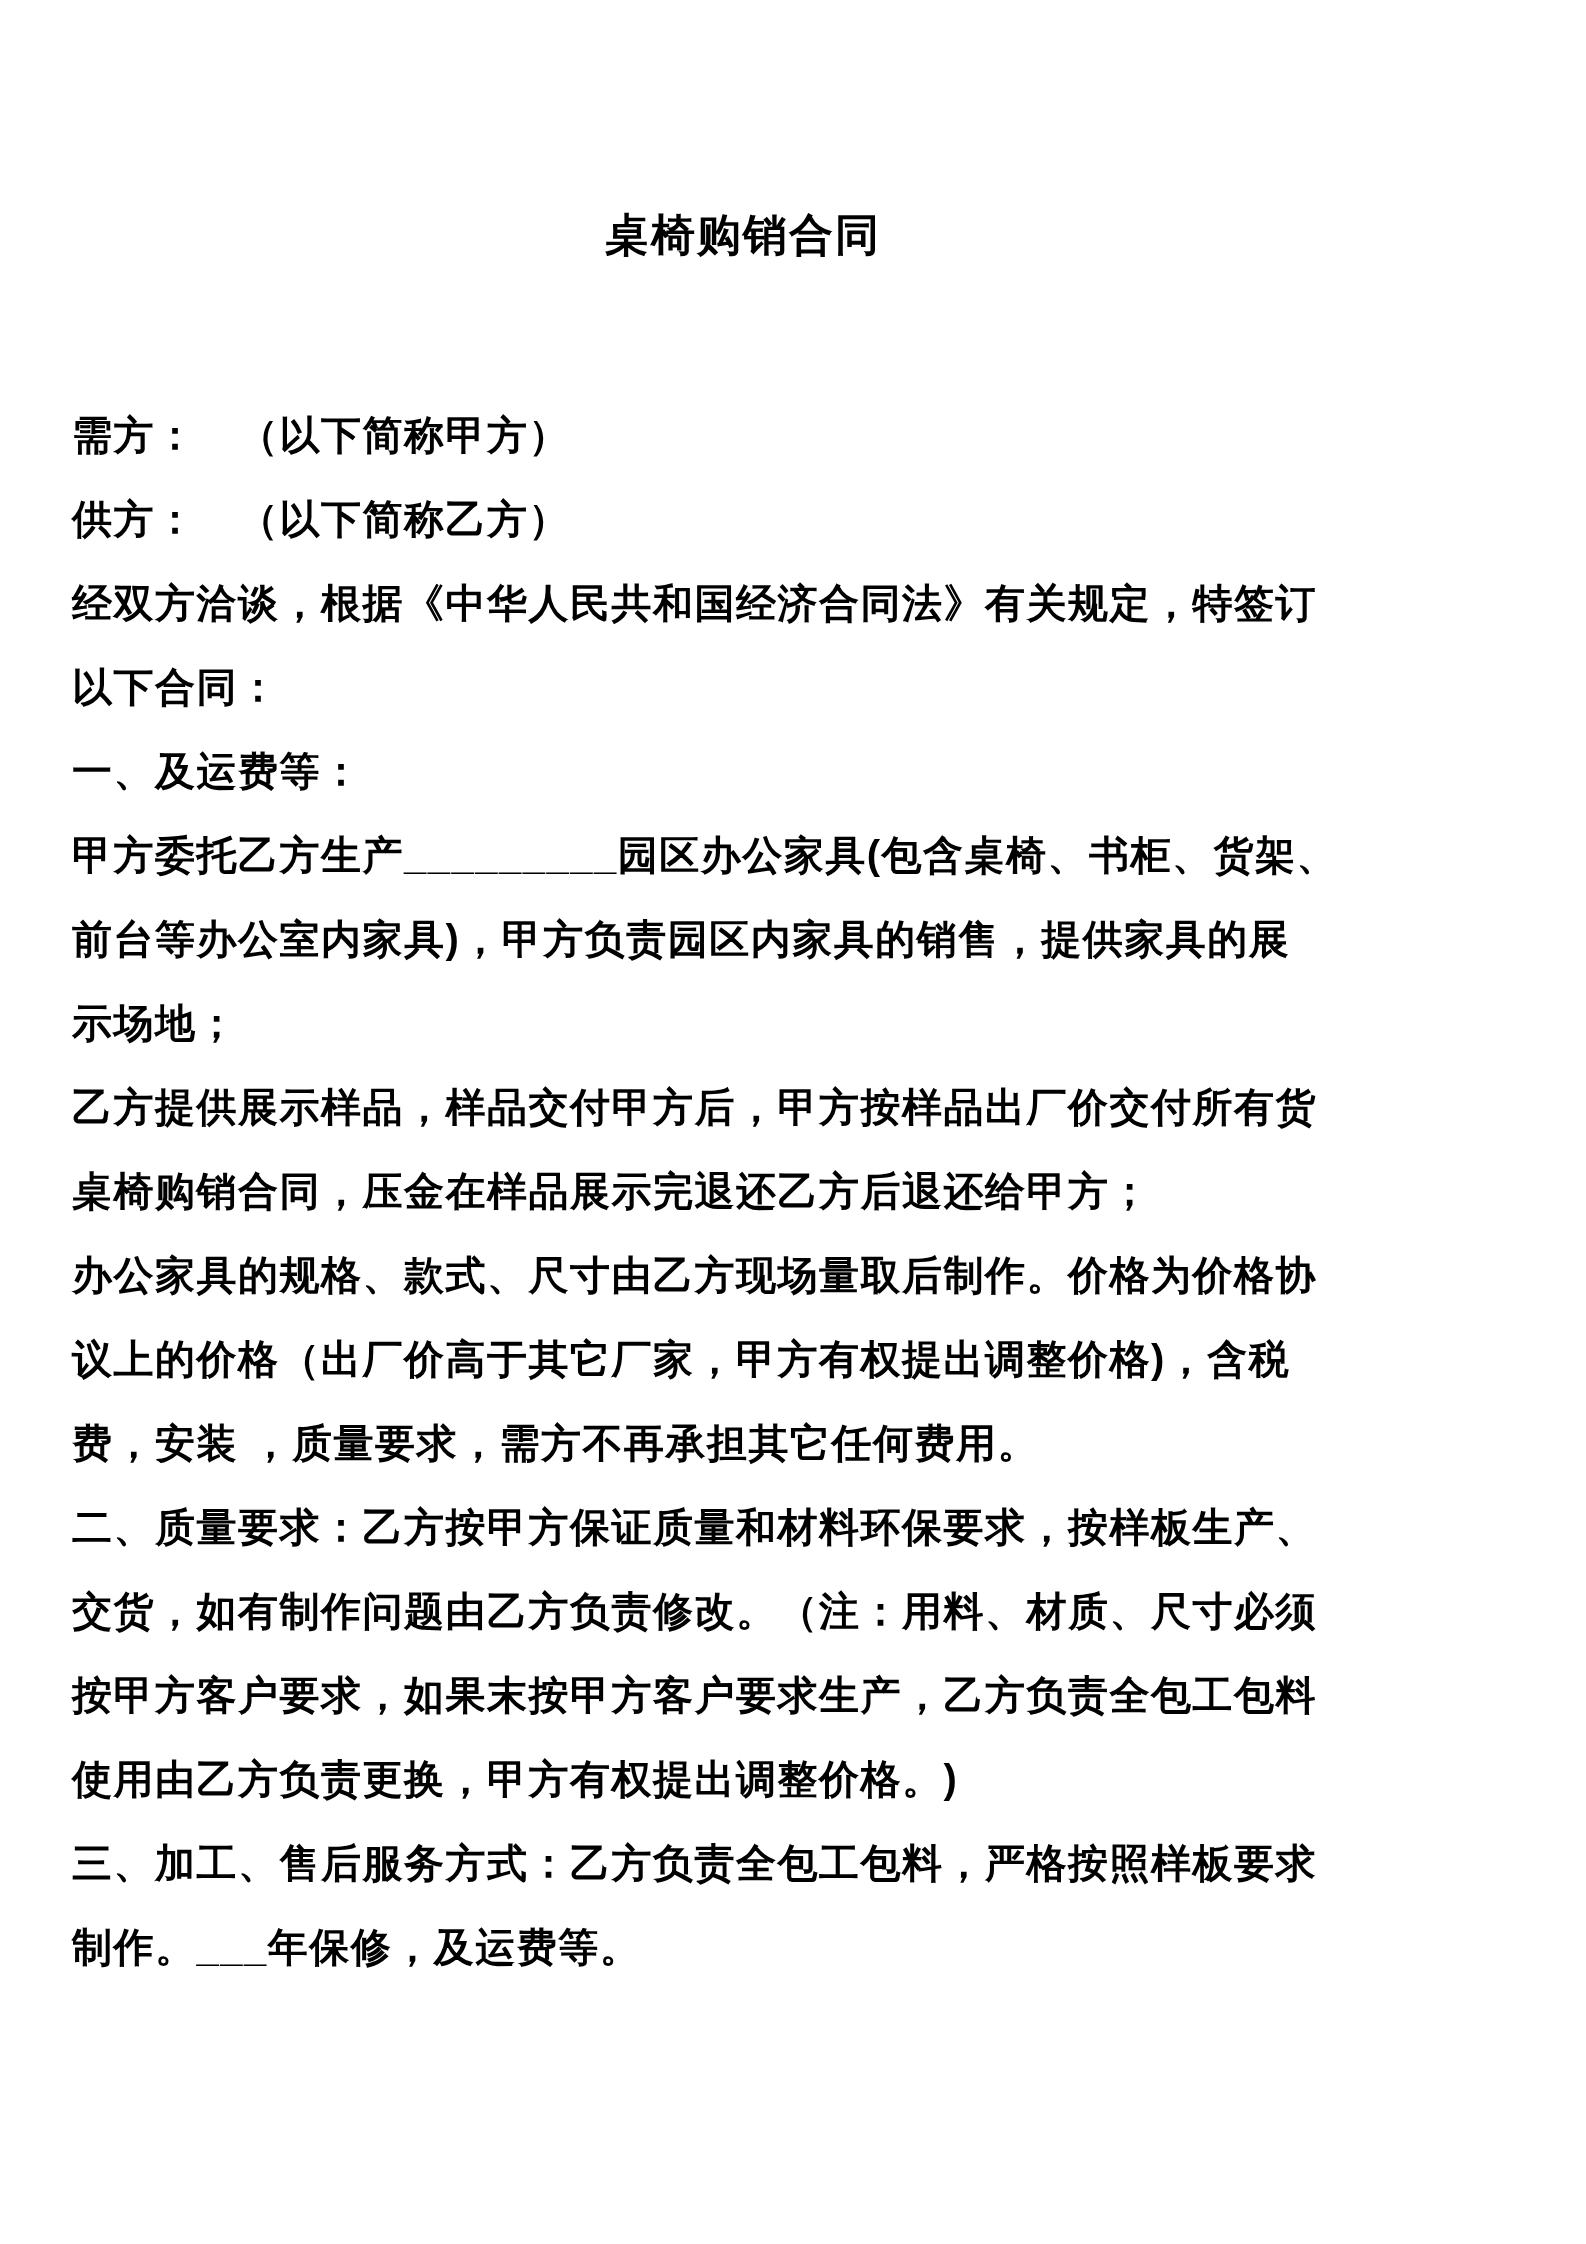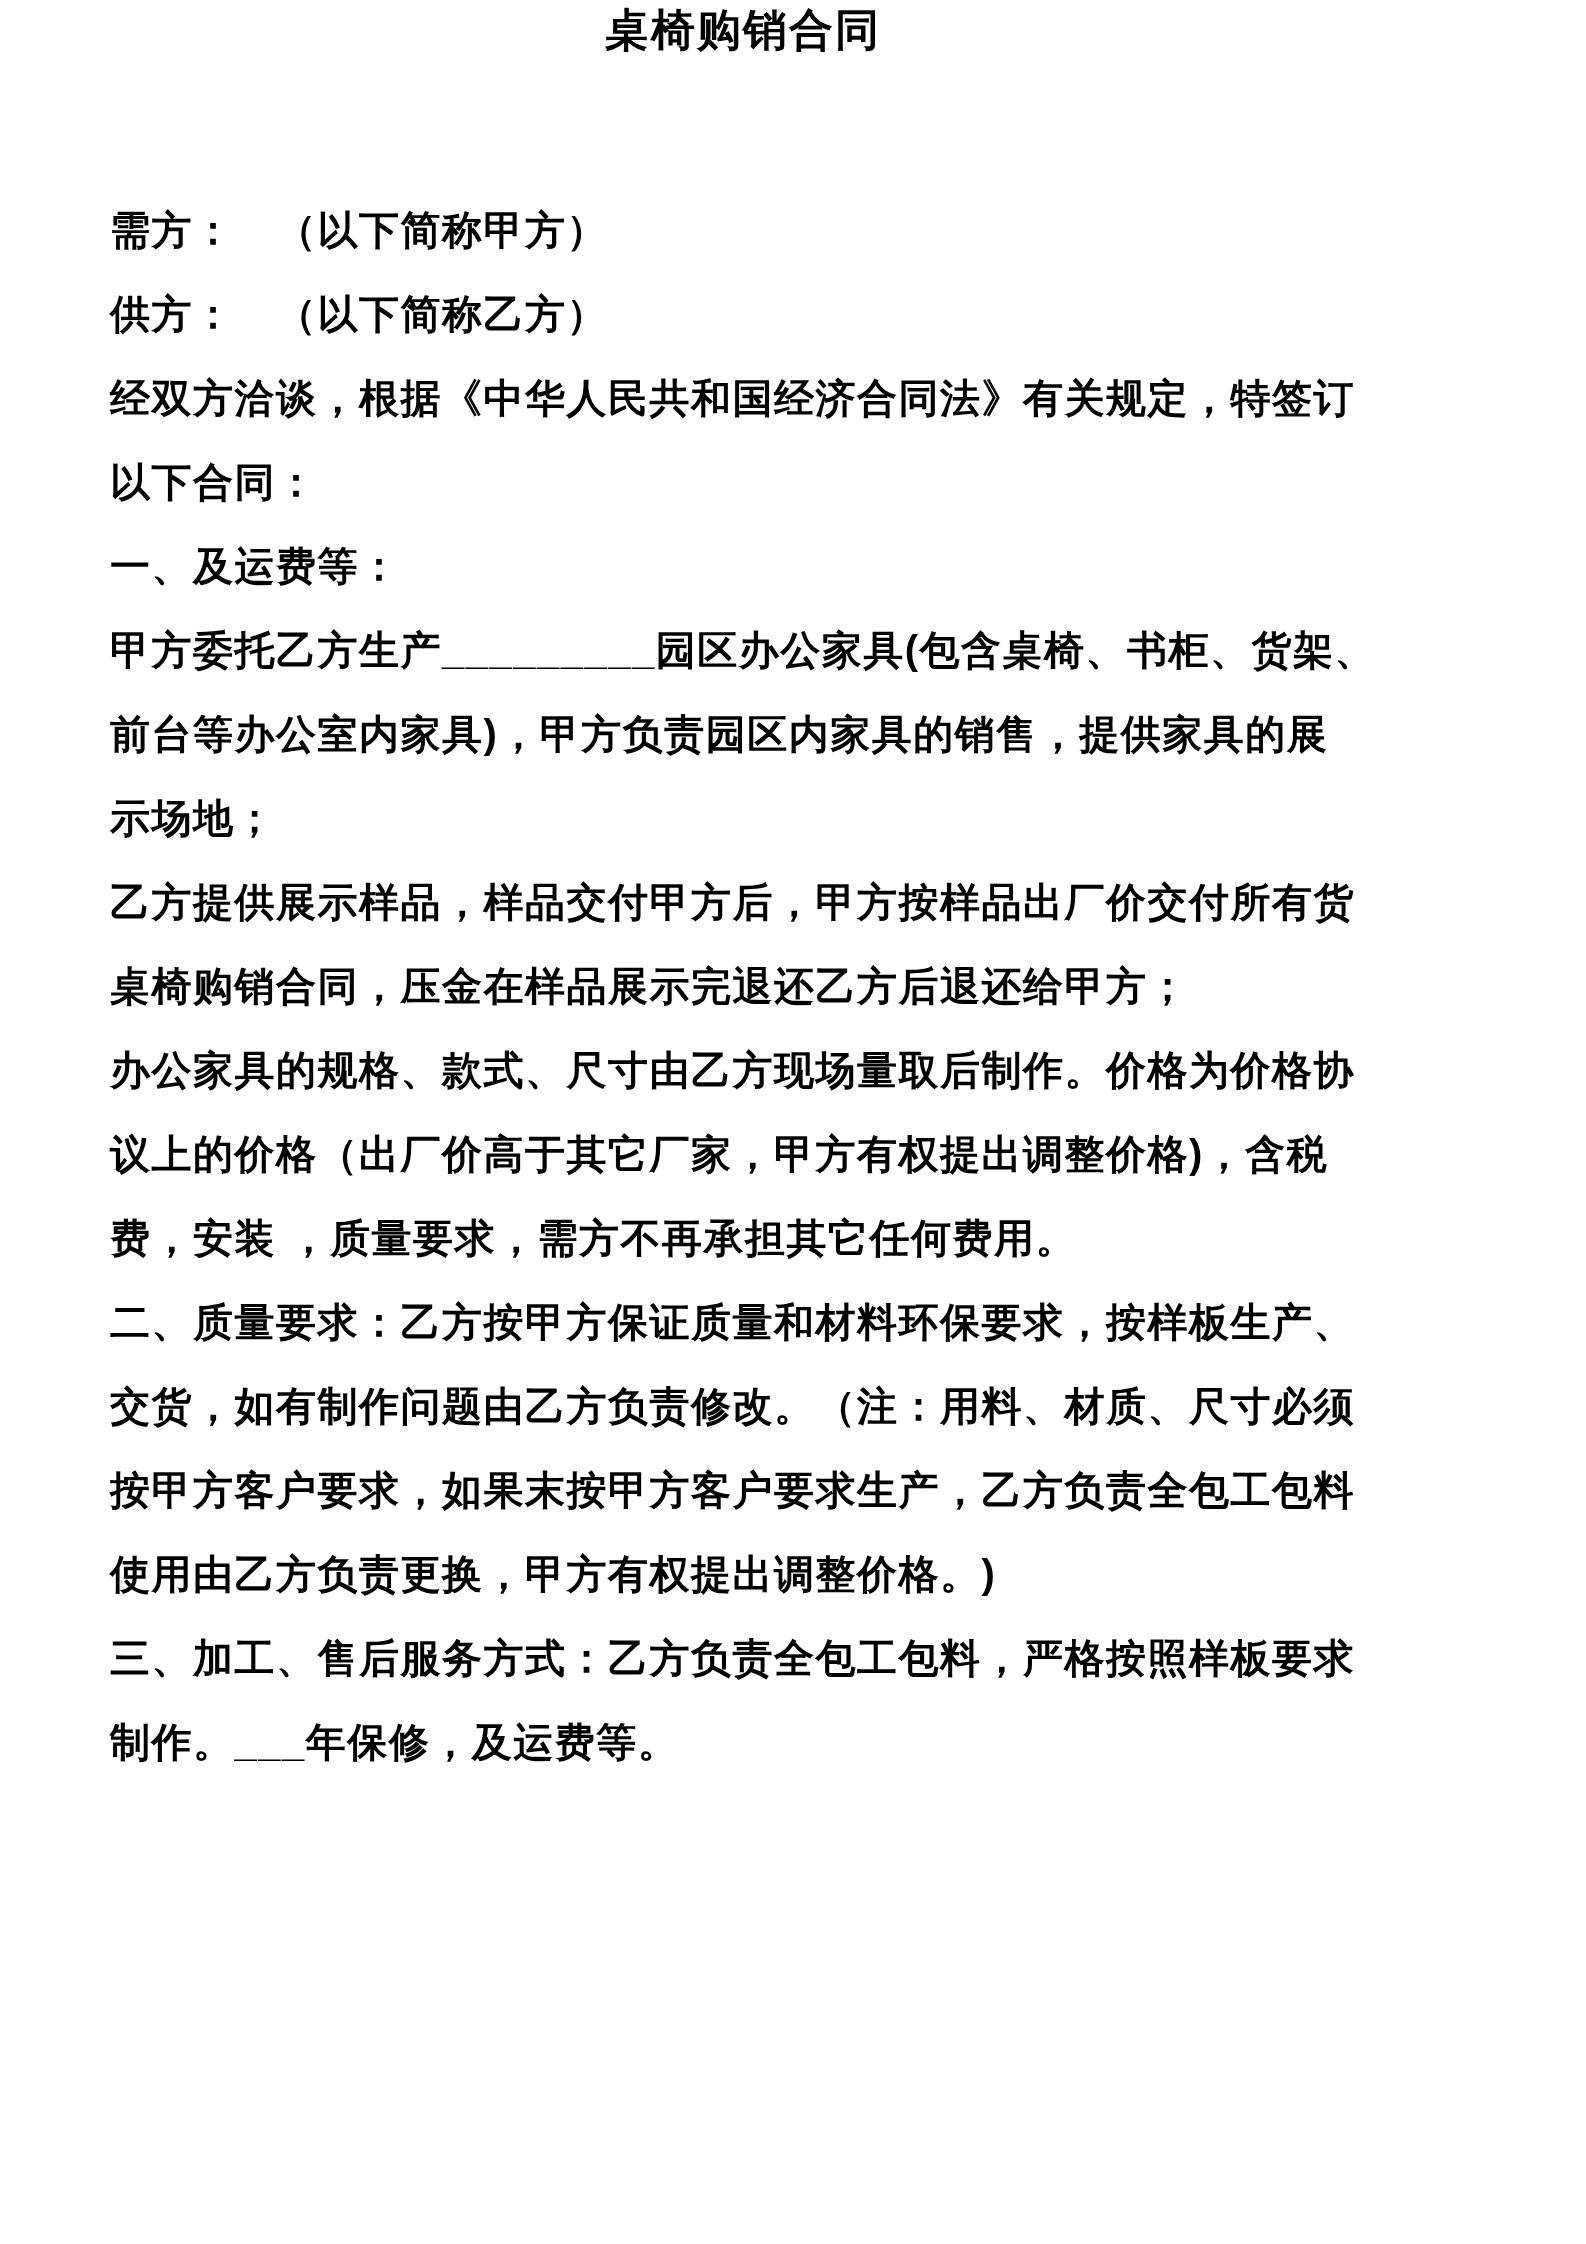--- a/index.html
+++ b/index.html
@@ -11,30 +11,31 @@
     position: relative;
     width: 1586px;
     height: 2244px;
     background: #ffffff;
     color: #000000;
     font-family: "Liberation Sans", sans-serif;
     font-weight: 700;
     overflow: hidden;
   }
   .doc-title {
+    padding-top: 205px;
     padding-right: 100px;
     text-align: center;
     font-size: 44px;
     line-height: 60px;
     letter-spacing: 2px;
     color: #000000;
   }
   .doc-body {
     margin-top: 128px;
-    padding-left: 110px;
+    padding-left: 72px;
     padding-right: 140px;
   }
   .text-line {
     font-size: 40px;
     line-height: 84px;
     letter-spacing: 1.5px;
     white-space: pre;
     color: #000000;
   }
 </style>

